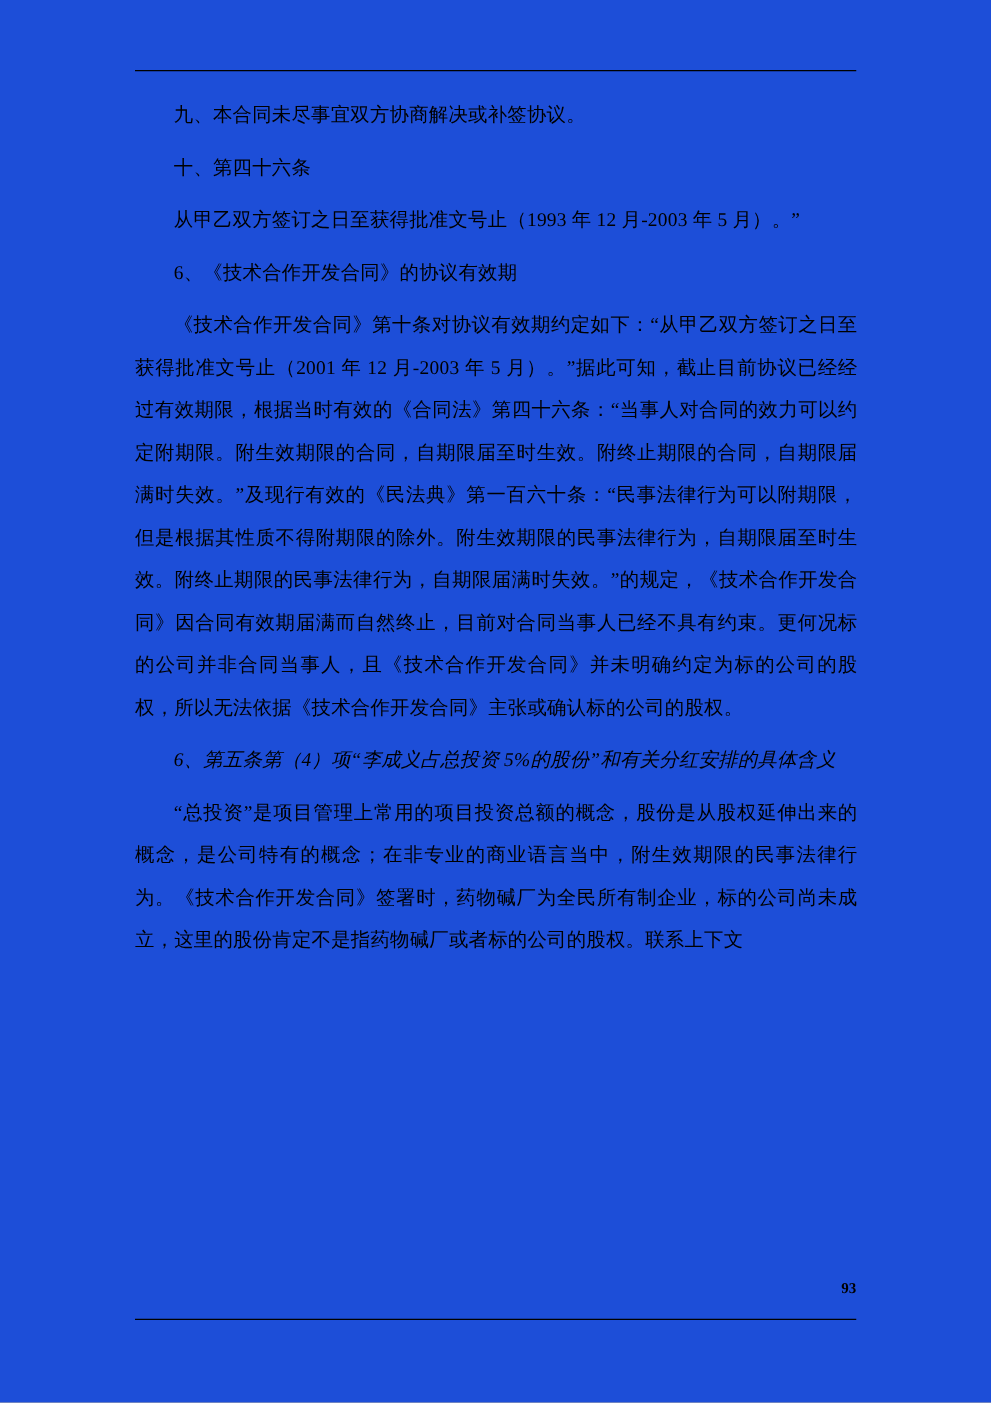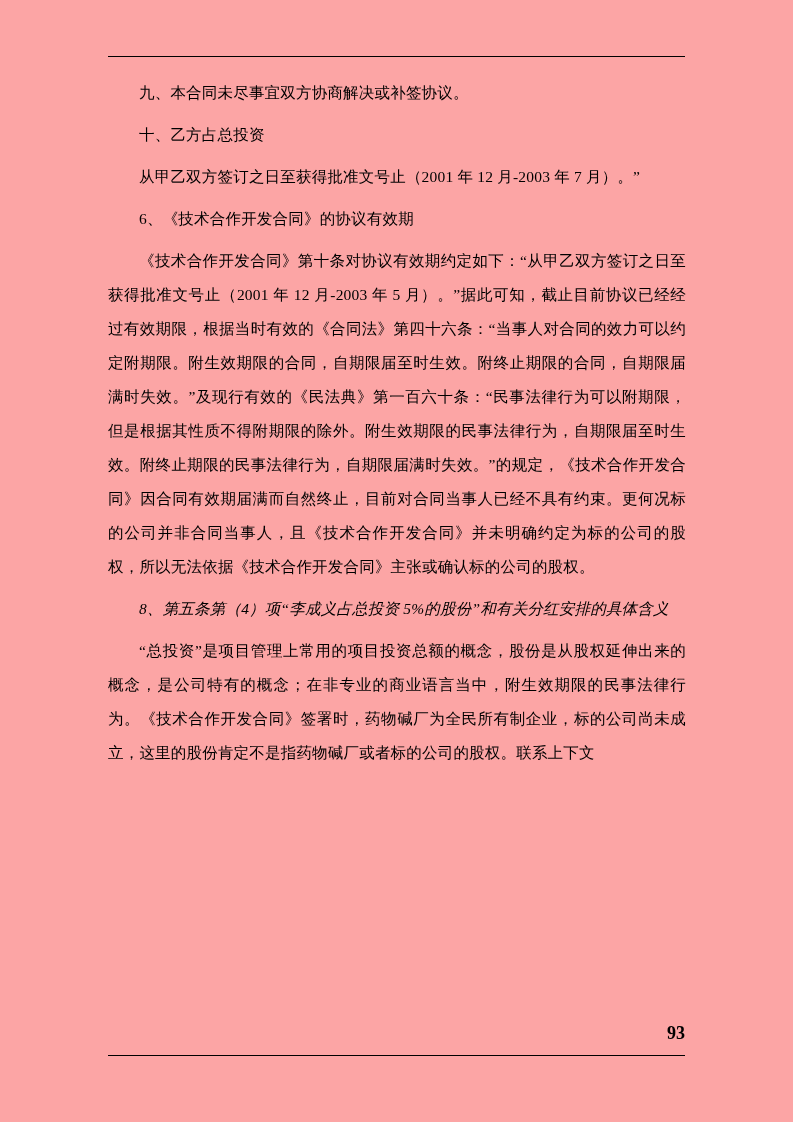--- a/index.html
+++ b/index.html
@@ -4,21 +4,21 @@
 <style>
   html, body {
     margin: 0;
     padding: 0;
     background: #b0b0b0;
   }
   .page {
     position: relative;
     width: 793px;
     height: 1122px;
-    background: #fca5a5;
+    background: #1d4ed8;
     margin: 0 auto;
     box-sizing: border-box;
     overflow: hidden;
   }
   .rule {
     position: absolute;
     left: 108px;
     right: 108px;
     height: 0;
     border-top: 1px solid #000000;
@@ -43,38 +43,38 @@
     letter-spacing: 0.2px;
   }
   .italic {
     font-style: italic;
   }
   .page-number {
     position: absolute;
     right: 108px;
     top: 1023px;
     font-family: "Liberation Serif", "DejaVu Serif", serif;
-    font-size: 18px;
+    font-size: 12px;
     font-weight: bold;
     color: #000000;
   }
 </style>
 </head>
 <body>
 
 <div class="page">
 
   <div class="rule rule-top"></div>
   <div class="rule rule-bottom"></div>
 
   <div class="content">
     <p>九、本合同未尽事宜双方协商解决或补签协议。</p>
-    <p>十、乙方占总投资</p>
-    <p>从甲乙双方签订之日至获得批准文号止（2001 年 12 月-2003 年 7 月）。”</p>
+    <p>十、第四十六条</p>
+    <p>从甲乙双方签订之日至获得批准文号止（1993 年 12 月-2003 年 5 月）。”</p>
     <p>6、《技术合作开发合同》的协议有效期</p>
     <p>《技术合作开发合同》第十条对协议有效期约定如下：“从甲乙双方签订之日至获得批准文号止（2001 年 12 月-2003 年 5 月）。”据此可知，截止目前协议已经经过有效期限，根据当时有效的《合同法》第四十六条：“当事人对合同的效力可以约定附期限。附生效期限的合同，自期限届至时生效。附终止期限的合同，自期限届满时失效。”及现行有效的《民法典》第一百六十条：“民事法律行为可以附期限，但是根据其性质不得附期限的除外。附生效期限的民事法律行为，自期限届至时生效。附终止期限的民事法律行为，自期限届满时失效。”的规定，《技术合作开发合同》因合同有效期届满而自然终止，目前对合同当事人已经不具有约束。更何况标的公司并非合同当事人，且《技术合作开发合同》并未明确约定为标的公司的股权，所以无法依据《技术合作开发合同》主张或确认标的公司的股权。</p>
-    <p class="italic">8、第五条第（4）项“李成义占总投资 5%的股份”和有关分红安排的具体含义</p>
+    <p class="italic">6、第五条第（4）项“李成义占总投资 5%的股份”和有关分红安排的具体含义</p>
     <p>“总投资”是项目管理上常用的项目投资总额的概念，股份是从股权延伸出来的概念，是公司特有的概念；在非专业的商业语言当中，附生效期限的民事法律行为。《技术合作开发合同》签署时，药物碱厂为全民所有制企业，标的公司尚未成立，这里的股份肯定不是指药物碱厂或者标的公司的股权。联系上下文</p>
   </div>
 
   <div class="page-number">93</div>
 
 </div>
 
 </body></html>

